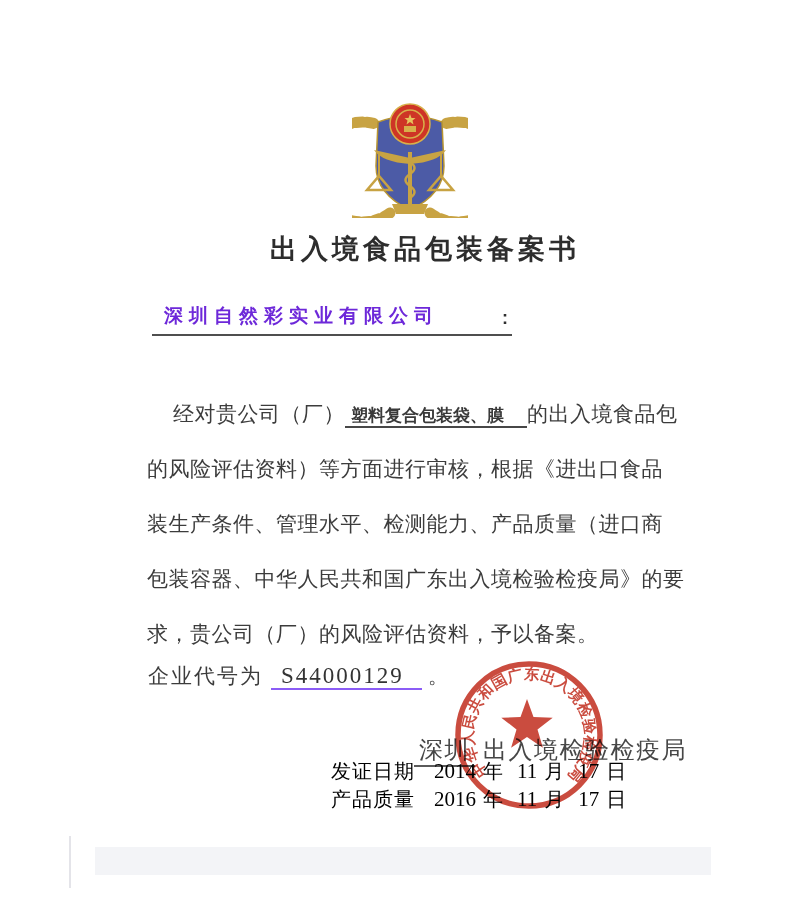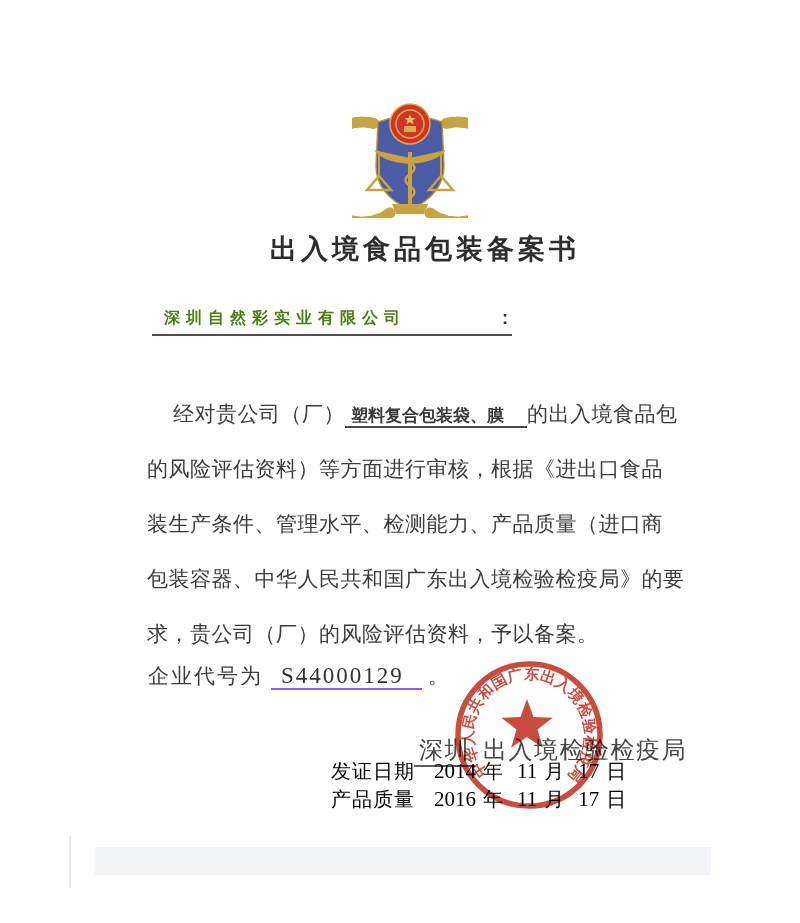--- a/index.html
+++ b/index.html
@@ -19,21 +19,21 @@
     position:absolute;left:0;top:231px;width:800px;text-align:center;
     font-size:27px;font-weight:bold;letter-spacing:4px;color:#2d2d2d;margin-left:25px;
   }
 
   
   .recipient{
     position:absolute;left:152px;top:296px;width:360px;height:40px;
     display:flex;justify-content:space-between;align-items:flex-end;
     border-bottom:2px solid #4f4f4f;padding-bottom:5px;box-sizing:border-box;
   }
-  .recipient .company{font-size:16px;font-weight:bold;letter-spacing:6px;color:#4d7c0f;padding-left:12px;}
+  .recipient .company{font-size:19px;font-weight:bold;letter-spacing:6px;color:#6d28d9;padding-left:12px;}
   .recipient .colon{font-size:18px;font-weight:bold;color:#2f2f2f;padding-right:4px;}
 
   
   .body-para{position:absolute;left:147px;top:386px;width:530px;font-size:21px;color:#3c3c3c;}
   .body-para .line{height:55px;line-height:55px;white-space:nowrap;letter-spacing:0.5px;}
   .body-para .indent{padding-left:26px;}
   .blank{
     font-size:17px;font-weight:bold;letter-spacing:0;color:#3a3a3a;
     border-bottom:2px solid #474747;padding:0 23px 1px 6px;
   }

